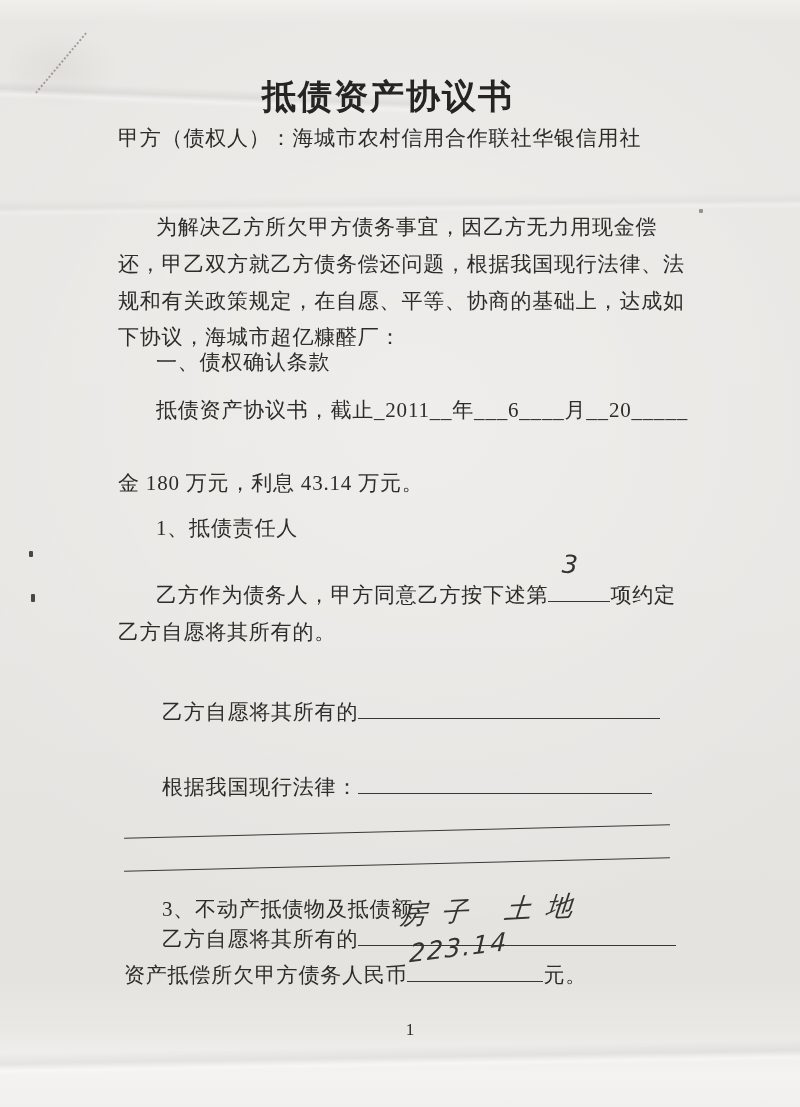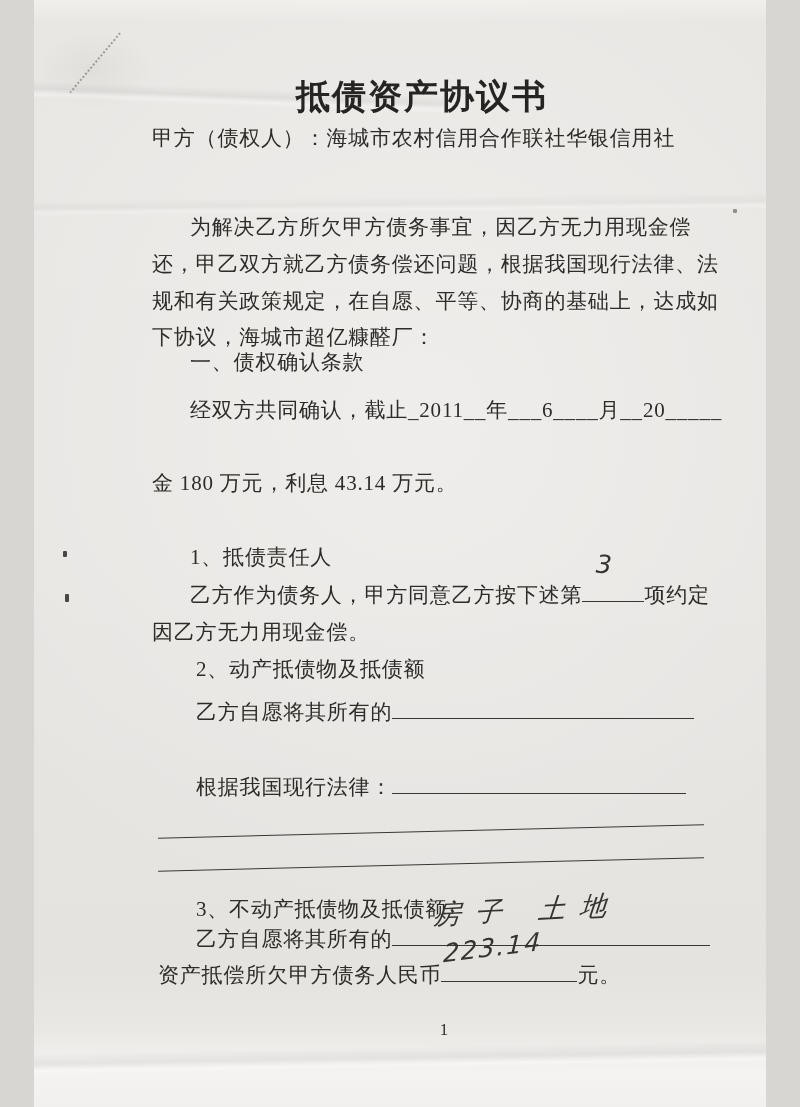--- a/index.html
+++ b/index.html
@@ -1,18 +1,18 @@
 <!DOCTYPE html>
 <html><head>
 <meta charset="utf-8">
 <style>
   html,body { margin:0; padding:0; background:#d8d6d3; }
   .page {
     position:relative;
-    width:732px; height:1107px;
+    width:800px; height:1107px;
     margin:0 auto;
     overflow:hidden;
     color:#2d2b28;
     font-family:"Liberation Serif","DejaVu Serif",serif;
     background:
       radial-gradient(ellipse 120% 80% at 52% 38%, rgba(255,255,255,0.30) 0%, rgba(255,255,255,0) 60%),
       linear-gradient(180deg, #f1efec 0%, #e9e7e4 2%, #e8e6e3 50%, #e5e3e0 88%, #e9e8e5 93%, #f4f3f1 97%, #f1f0ee 100%);
   }
   
   .fold { position:absolute; pointer-events:none; }
@@ -102,31 +102,30 @@
   <div class="title">抵债资产协议书</div>
 
   <div class="line flush" style="top:124px">甲方（债权人）：海城市农村信用合作联社华银信用社</div>
 
   <div class="line indent" style="top:213px">为解决乙方所欠甲方债务事宜，因乙方无力用现金偿</div>
   <div class="line flush" style="top:250px">还，甲乙双方就乙方债务偿还问题，根据我国现行法律、法</div>
   <div class="line flush" style="top:287px">规和有关政策规定，在自愿、平等、协商的基础上，达成如</div>
   <div class="line flush" style="top:323px">下协议，海城市超亿糠醛厂：</div>
 
   <div class="line indent" style="top:348px">一、债权确认条款</div>
-  <div class="line indent" style="top:396px">经双方共同确认，截止_2011__年___6____月__20_____</div>
+  <div class="line indent" style="top:396px">抵债资产协议书，截止_2011__年___6____月__20_____</div>
   <div class="line flush" style="top:469px">金 180 万元，利息 43.14 万元。</div>
 
 
-  <div class="line indent" style="top:543px">1、抵债责任人</div>
+  <div class="line indent" style="top:514px">1、抵债责任人</div>
   <div class="line indent" style="top:580px">
     <span>乙方作为债务人，甲方同意乙方按下述第</span><span class="blank" style="width:62px"><span class="hand hand-option">3</span></span><span>项约定</span>
   </div>
-  <div class="line flush" style="top:618px">因乙方无力用现金偿。</div>
+  <div class="line flush" style="top:618px">乙方自愿将其所有的。</div>
 
-  <div class="line indent2" style="top:655px">2、动产抵债物及抵债额</div>
   <div class="line indent2" style="top:697px">
     <span>乙方自愿将其所有的</span><span class="blank" style="width:302px"></span>
   </div>
   <div class="line indent2" style="top:772px">
     <span>根据我国现行法律：</span><span class="blank" style="width:294px"></span>
   </div>
 
   <div class="fullline" style="top:831px"></div>
   <div class="fullline" style="top:864px"></div>
 

